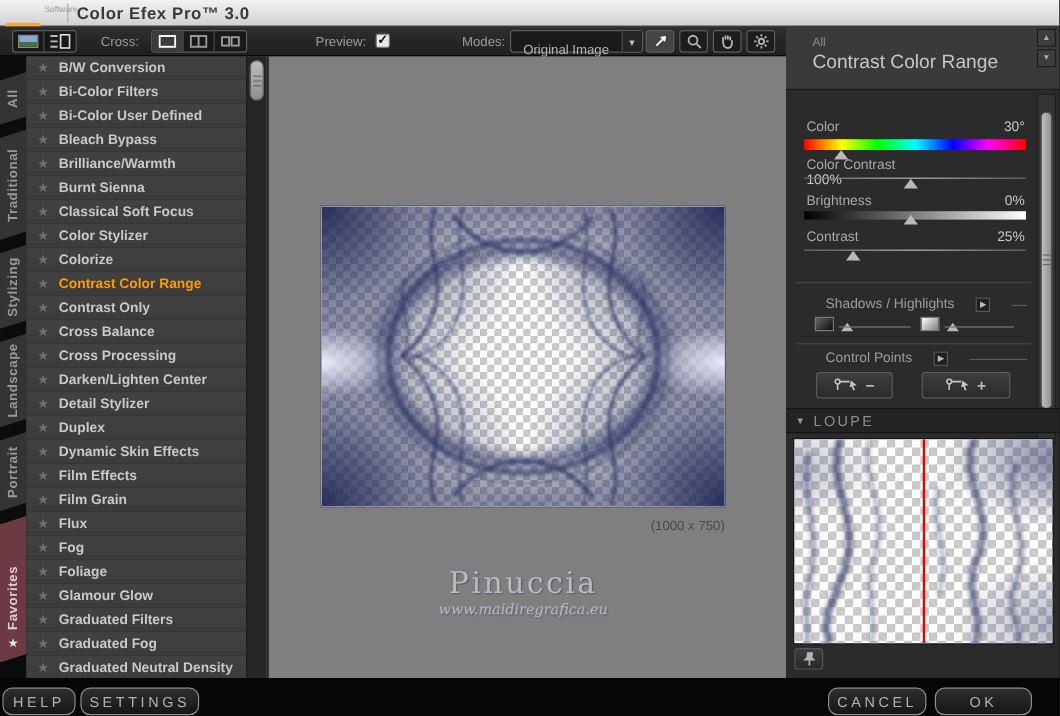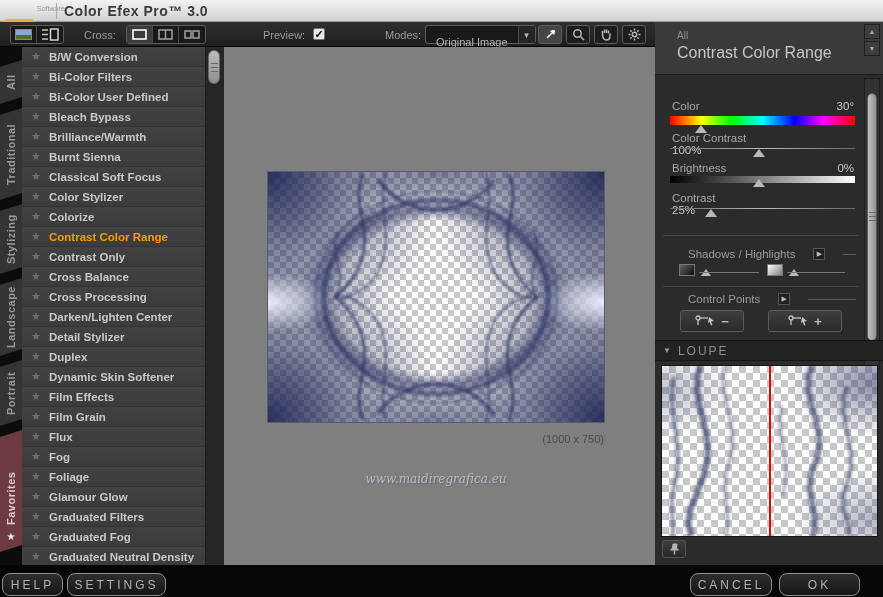--- a/index.html
+++ b/index.html
@@ -322,21 +322,21 @@
         <div class="frow">
         <span class="fstar">★</span>
         <span class="flabel">Detail Stylizer</span>
       </div>
         <div class="frow">
         <span class="fstar">★</span>
         <span class="flabel">Duplex</span>
       </div>
         <div class="frow">
         <span class="fstar">★</span>
-        <span class="flabel">Dynamic Skin Softener</span>
+        <span class="flabel">Dynamic Skin Effects</span>
       </div>
         <div class="frow">
         <span class="fstar">★</span>
         <span class="flabel">Film Effects</span>
       </div>
         <div class="frow">
         <span class="fstar">★</span>
         <span class="flabel">Film Grain</span>
       </div>
         <div class="frow">
@@ -401,20 +401,21 @@
           <path d="M218 250 C228 210 208 188 226 150 C238 130 261 122 264 124" stroke-width="2.5" opacity="0.5"></path>
           <path d="M110 8 C140 48 196 48 226 8" stroke-width="4" opacity="0.55"></path>
           <path d="M110 242 C140 202 196 202 226 242" stroke-width="4" opacity="0.55"></path>
         </g>
       </svg>
     </div>
     <div class="caption">
       <div class="cap-size">(1000 x 750)</div>
     </div>
     <div class="watermark">
+      <div class="wm-title">Pinuccia</div>
       <div class="wm-url">www.maidiregrafica.eu</div>
     </div>
   </div>
 
   <div class="rpanel">
     <div class="rp-header">
       <div class="rp-cat">All</div>
       <div class="rp-name">Contrast Color Range</div>
     </div>
     <div class="rp-arrow" style="top:2px;">▲</div>
@@ -447,21 +448,21 @@
 
     <div class="srow-label" style="top:140px;">
       <span>Brightness</span>
       <span class="sval">0%</span>
     </div>
     <div class="sbar grayscale" style="top:154px;"></div>
     <div class="sbar" style="top:157px; height:8px;">
       <div class="marker" style="left: 48%;"></div>
     </div>
 
-    <div class="srow-label" style="top:170px;flex-direction:column;">
+    <div class="srow-label" style="top:170px;">
       <span>Contrast</span>
       <span class="sval">25%</span>
     </div>
     <div class="sbar grayline" style="top:186px;"></div>
     <div class="sbar" style="top:187px; height:8px;">
       <div class="marker" style="left: 22%;"></div>
     </div>
 
     <div class="divline" style="top:213px;"></div>
 

